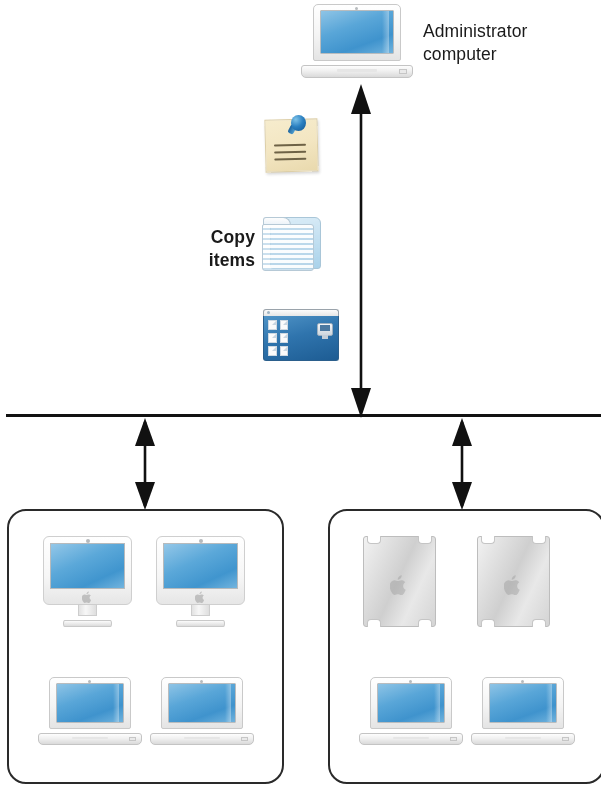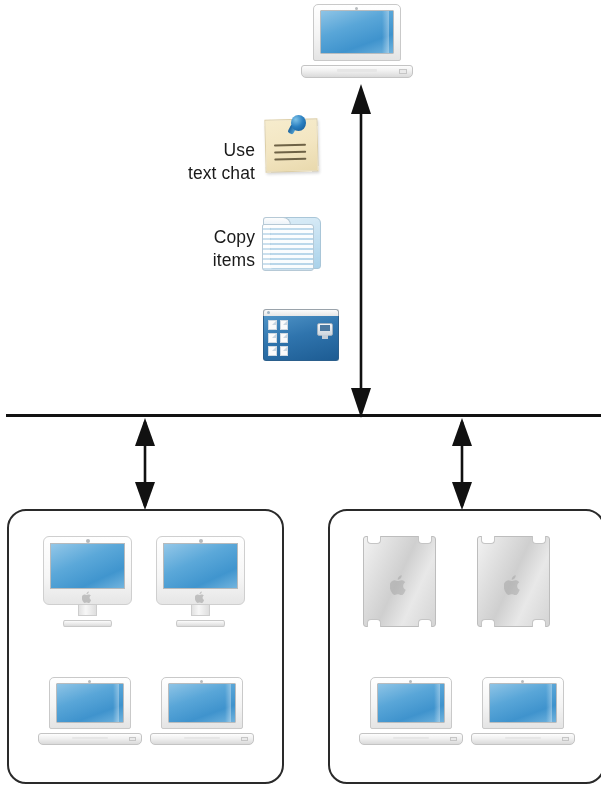--- a/index.html
+++ b/index.html
@@ -388,41 +388,41 @@
     <div class="lid">
       <div class="cam"></div>
       <div class="screen"></div>
     </div>
     <div class="base">
       <div class="trackpad"></div>
       <div class="port"></div>
     </div>
   </div>
 
+  <div class="label left" style="left:423px; top:20px; width:170px;">Administrator
+computer</div>
 
   <svg class="arrow" style="left:344px; top:84px;" width="34" height="334" viewBox="0 0 34 334">
     <line x1="17" y1="20" x2="17" y2="314" stroke="#111111" stroke-width="2.6"></line>
     <polygon points="17,82 7,112 27,112" transform="translate(0,-82)" fill="#111111"></polygon>
     <polygon points="17,334 7,304 27,304" fill="#111111"></polygon>
   </svg>
 
-  <div class="label right" style="left:95px; top:139px; width:160px;">Use
-text chat</div>
 
   <div class="note" style="left:264px; top:114px; width:58px; height:62px;">
     <div class="paper">
       <div class="line l1"></div>
       <div class="line l2"></div>
       <div class="line l3"></div>
     </div>
     <div class="pin-neck"></div>
     <div class="pin-head"></div>
   </div>
 
-  <div class="label right" style="left:95px; top:226px; width:160px;">Copy
+  <div class="label right" style="left:95px; top:226px; width:160px;font-weight:bold;">Copy
 items</div>
 
   <div class="folder" style="left:262px; top:213px; width:60px; height:62px;">
     <div class="back"></div>
     <div class="tab"></div>
     <div class="front"></div>
   </div>
 
 
   <div class="sharewin" style="left:263px; top:309px; width:76px; height:52px;">

